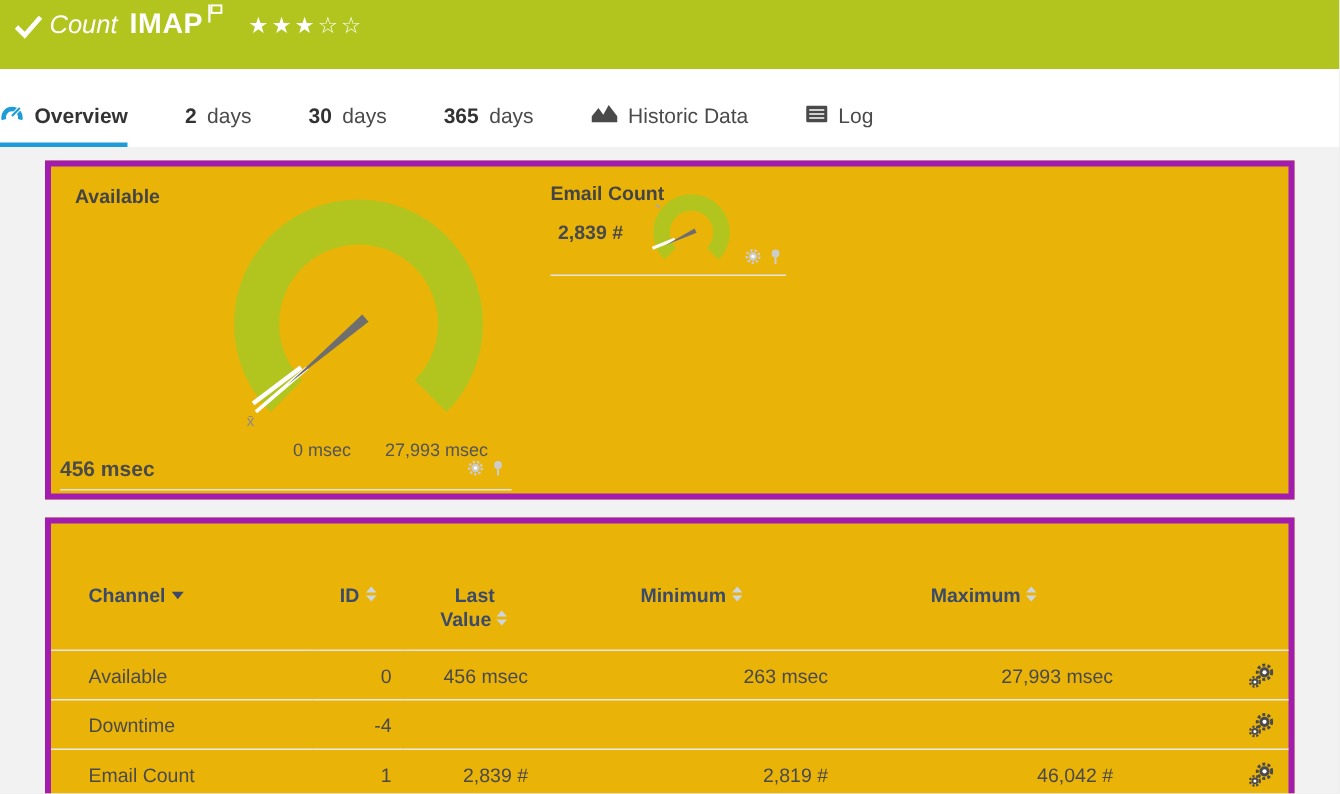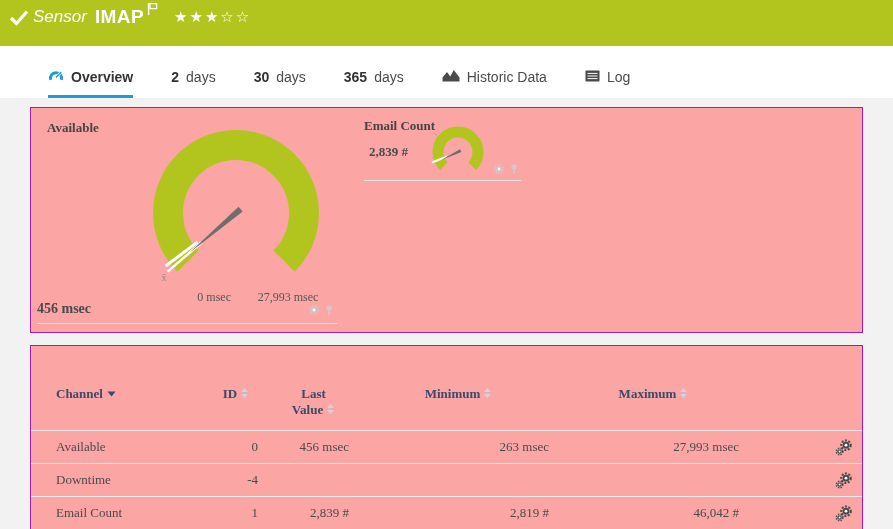--- a/index.html
+++ b/index.html
@@ -11,30 +11,30 @@
   .check-wrap{position:absolute;left:9px;top:9px;}
   .title-row{position:absolute;left:33px;top:4px;height:26px;display:flex;align-items:center;color:#fff;}
   .kind{font-style:italic;font-size:17px;margin-right:8px;}
   .name{font-weight:700;font-size:19px;letter-spacing:.4px;}
   .flag-wrap{margin-left:3px;margin-bottom:12px;}
   .stars{margin-left:16px;font-size:15px;letter-spacing:2px;color:#fff;cursor:pointer;}
   .status-ok{position:absolute;left:48px;top:44px;font-size:12px;font-weight:400;color:#404040;}
 
   
   .tabbar{position:absolute;left:0;top:46px;width:893px;height:52px;background:#fff;
-          display:flex;align-items:flex-end;padding-left:48px;box-sizing:border-box;gap:38px;}
+          display:flex;align-items:flex-end;box-sizing:border-box;gap:38px;}
   .tab{display:flex;align-items:center;gap:7px;padding-bottom:10px;font-size:14px;color:#4a4a4a;
        cursor:pointer;border-bottom:3px solid transparent;white-space:nowrap;}
   .tab.active{border-bottom-color:#1f9bd7;}
   .tab.active .lbl{font-weight:700;color:#333;}
   .tab .num{font-weight:700;color:#333;}
   .tab .lbl{color:#4a4a4a;}
 
   
-  .panel{position:absolute;background:#fca5a5;border:1px solid #a21caf;box-sizing:border-box;font-family:Liberation Serif, serif;}
+  .panel{position:absolute;background:#eab308;border:4px solid #a21caf;box-sizing:border-box;}
   .panel.gauges{left:30px;top:107px;width:833px;height:226px;}
   .panel.tablep{left:30px;top:345px;width:833px;height:200px;}
 
   
   .avail-block{position:absolute;left:6px;top:6px;width:301px;height:209px;border-bottom:1px solid #e4e4e4;}
   .email-block{position:absolute;left:333px;top:6px;width:157px;height:66px;border-bottom:1px solid #e4e4e4;}
   .g-title{position:absolute;font-size:13px;font-weight:700;color:#444;}
   .big-gauge{position:absolute;left:99px;top:14px;}
   .small-gauge{position:absolute;left:64px;top:11px;}
   .g-min{position:absolute;left:114px;top:176px;width:80px;text-align:right;font-size:12px;color:#555;}
@@ -68,21 +68,21 @@
 
 <div class="app">
 
   <div class="topbar">
     <span class="check-wrap">
       <svg width="20" height="18" viewBox="0 0 20 18">
           <polyline points="2,9 7.5,14.5 18,2.5" fill="none" stroke="#fff" stroke-width="3.2"></polyline>
         </svg>
     </span>
     <div class="title-row">
-      <span class="kind">Sensor</span>
+      <span class="kind">Count</span>
       <span class="name">IMAP</span>
       <span class="flag-wrap">
         <svg width="11" height="14" viewBox="0 0 11 14">
           <line x1="1.6" y1="1" x2="1.6" y2="13" stroke="#fff" stroke-width="1.5"></line>
           <rect x="3" y="1.6" width="6.6" height="5" fill="none" stroke="#fff" stroke-width="1.3"></rect>
         </svg>
       </span>
       <span class="stars"><span>★★★</span><span>☆☆</span></span>
     </div>
     <div class="status-ok">OK</div>

